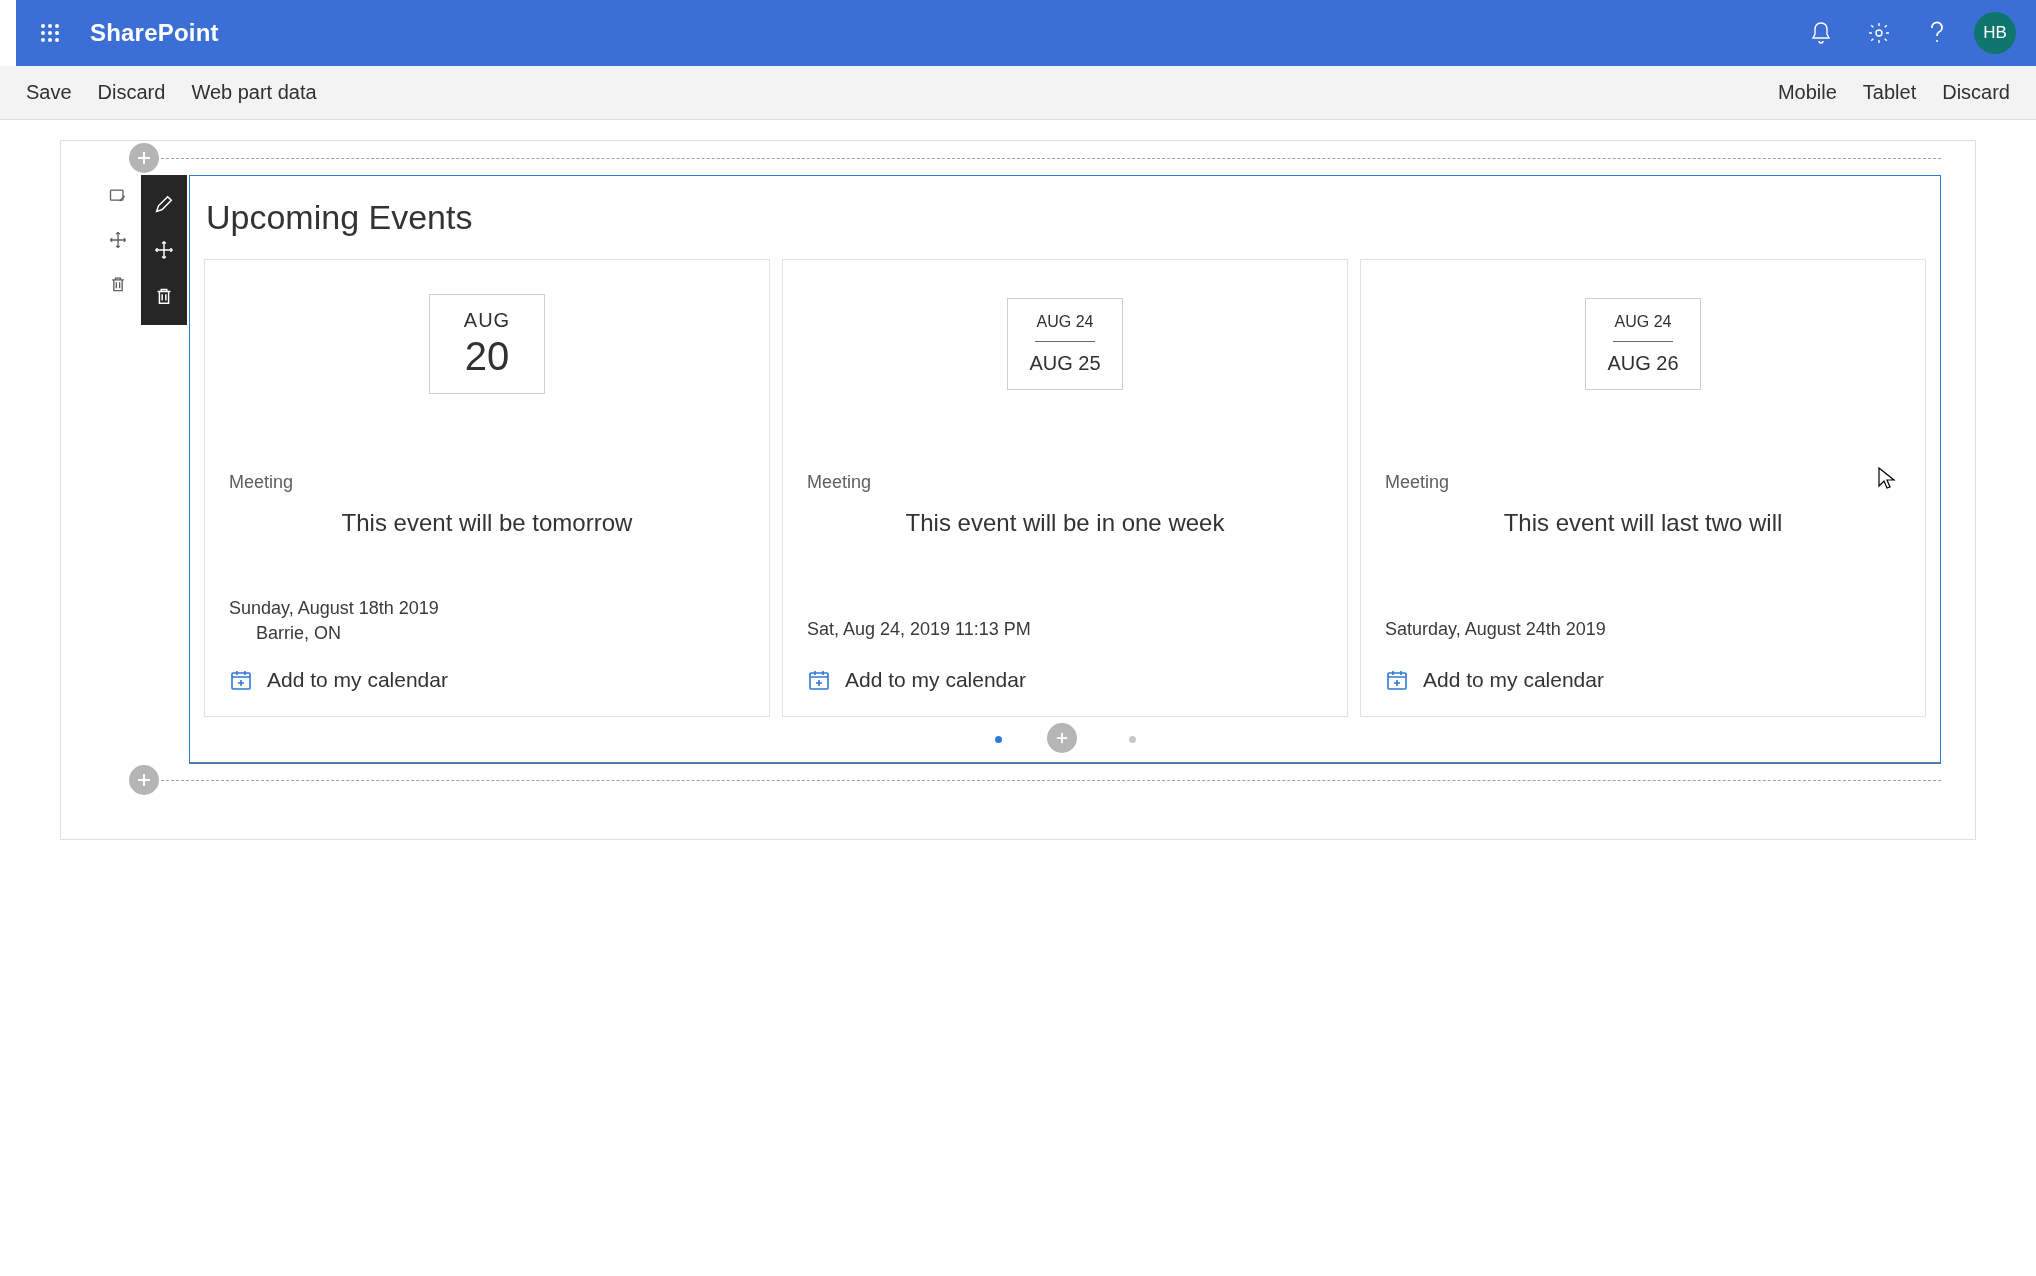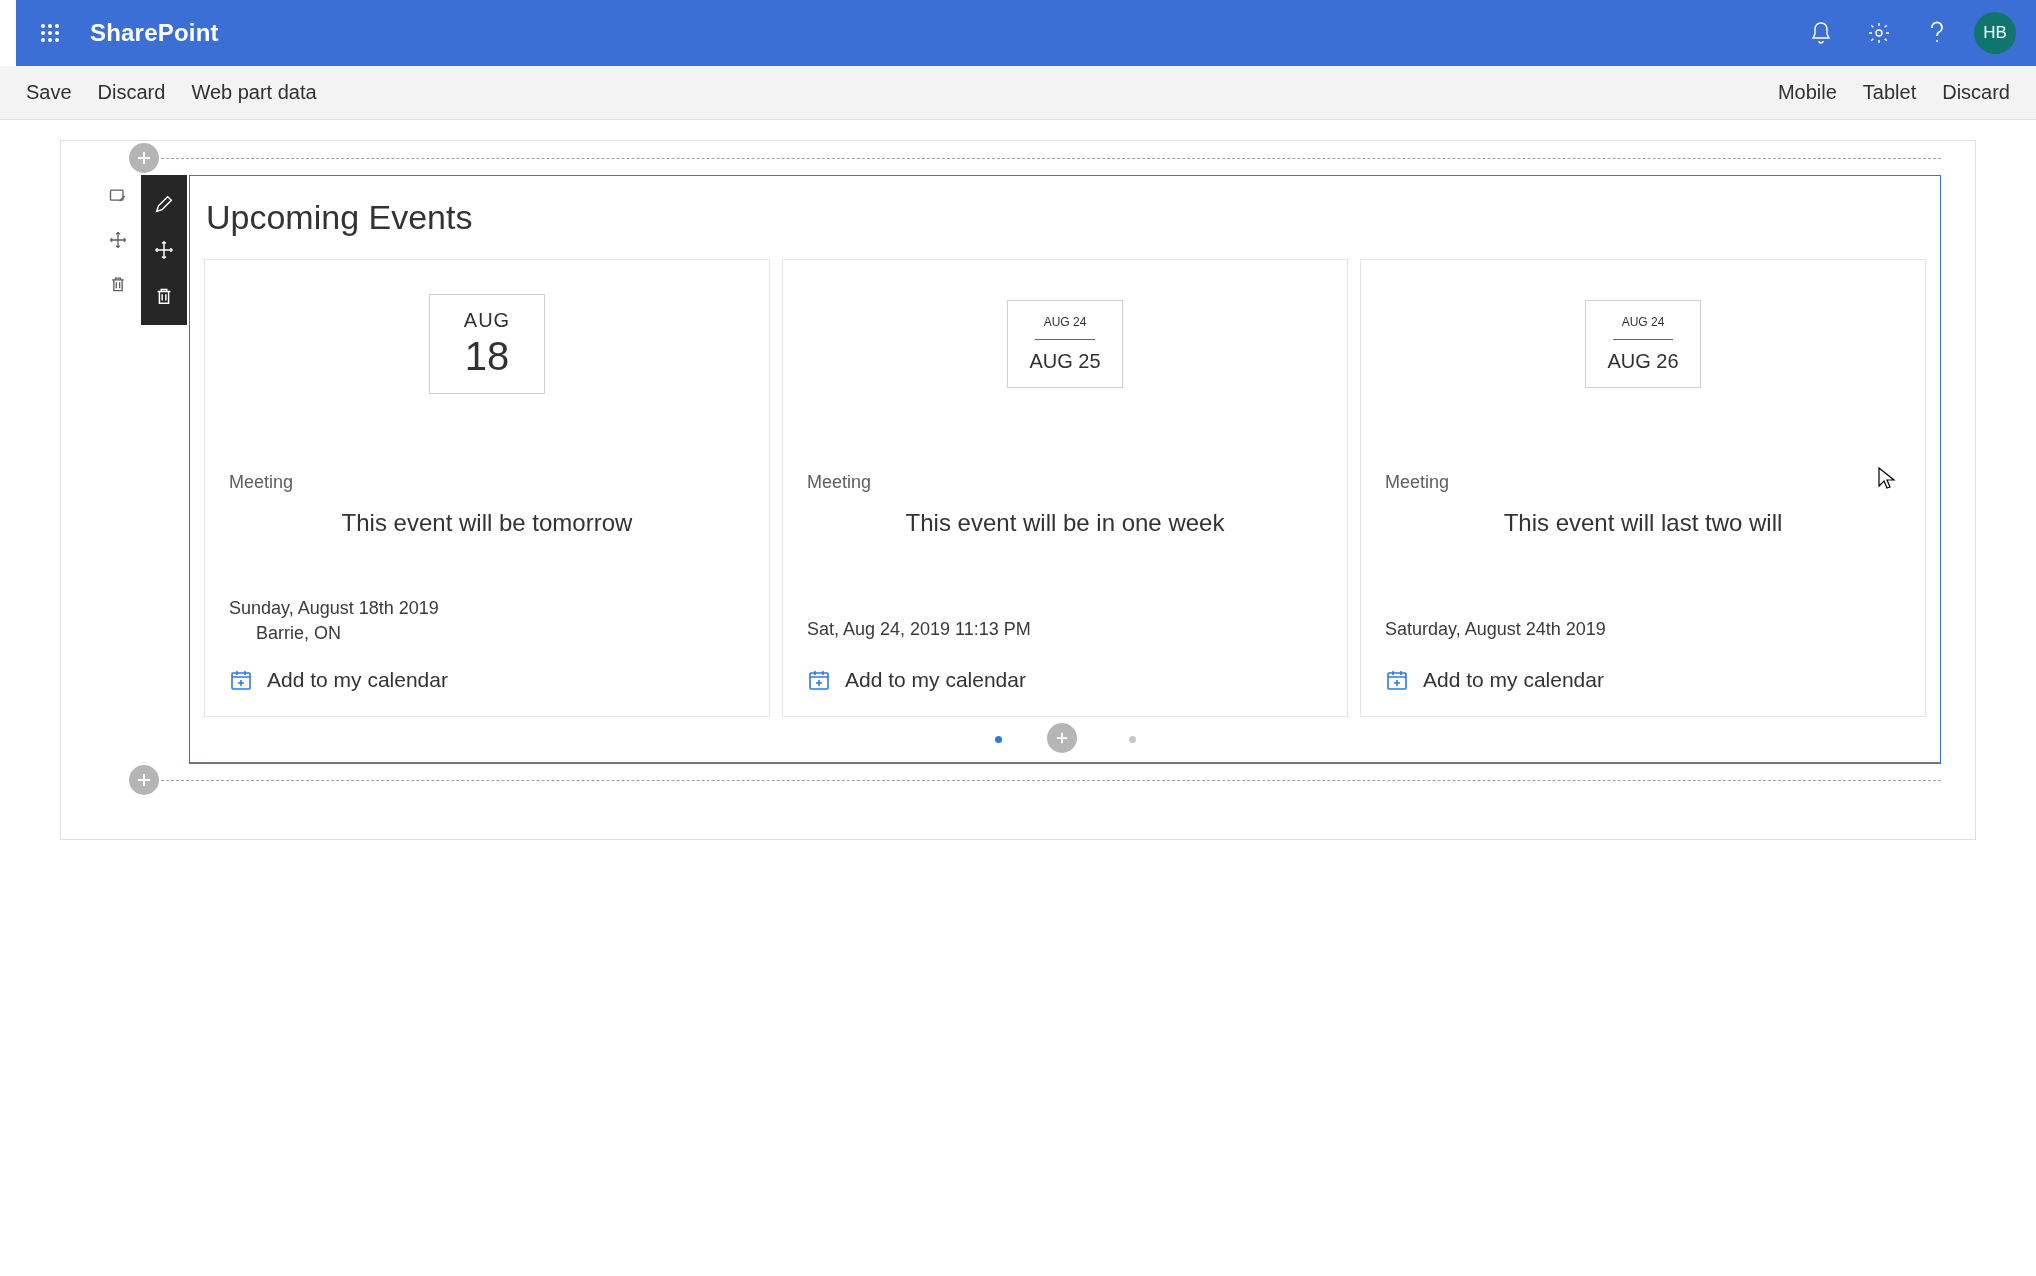--- a/index.html
+++ b/index.html
@@ -172,21 +172,21 @@
     display:flex;align-items:center;justify-content:center;
   }
   .date-badge {
     border: 1px solid #cfcfcf;
     width: 116px;
     padding: 14px 0;
     text-align:center;
   }
   .date-badge .mon { font-size:20px; color:#323130; letter-spacing:1px; }
   .date-badge .day { font-size:40px; color:#323130; font-weight:400; margin-top:2px; }
-  .date-badge .range-top { font-size:12px; color:#323130; padding-bottom:10px;}
+  .date-badge .range-top { font-size:16px; color:#323130; padding-bottom:10px;}
   .date-badge .range-sep { width:60px; margin:0 auto; border-top:1px solid #666; }
   .date-badge .range-bot { font-size:20px; color:#323130; padding-top:10px;}
   
   .card .cat { font-size:18px; color:#605e5c; margin-top:44px; }
   .card .title { font-size:24px; color:#333; font-weight:400; margin-top:14px; line-height:1.3;text-align:center; }
   .card .spacer { flex:1; }
   .card .datetime { font-size:18px; color:#3a3a3a; margin-top:18px; }
   .card .loc { font-size:18px; color:#3a3a3a; margin-top:4px;margin-left:27px; }
   .card .add-row {
     display:flex;align-items:center;
@@ -338,21 +338,21 @@
 
       <div class="webpart">
         <div class="webpart-title">Upcoming Events</div>
 
         <div class="cards">
 
           <div class="card">
             <div class="date-badge-wrap">
               <div class="date-badge">
                 <div class="mon">AUG</div>
-                <div class="day">18</div>
+                <div class="day">20</div>
               </div>
             </div>
             <div class="cat">Meeting</div>
             <div class="title">This event will be tomorrow</div>
             <div class="spacer"></div>
             <div class="datetime">Sunday, August 18th 2019</div>
             <div class="loc">Barrie, ON</div>
             <div class="add-row">
               <span class="cal-icon">
                 <svg width="24" height="24" viewBox="0 0 24 24" stroke-width="1.6">

